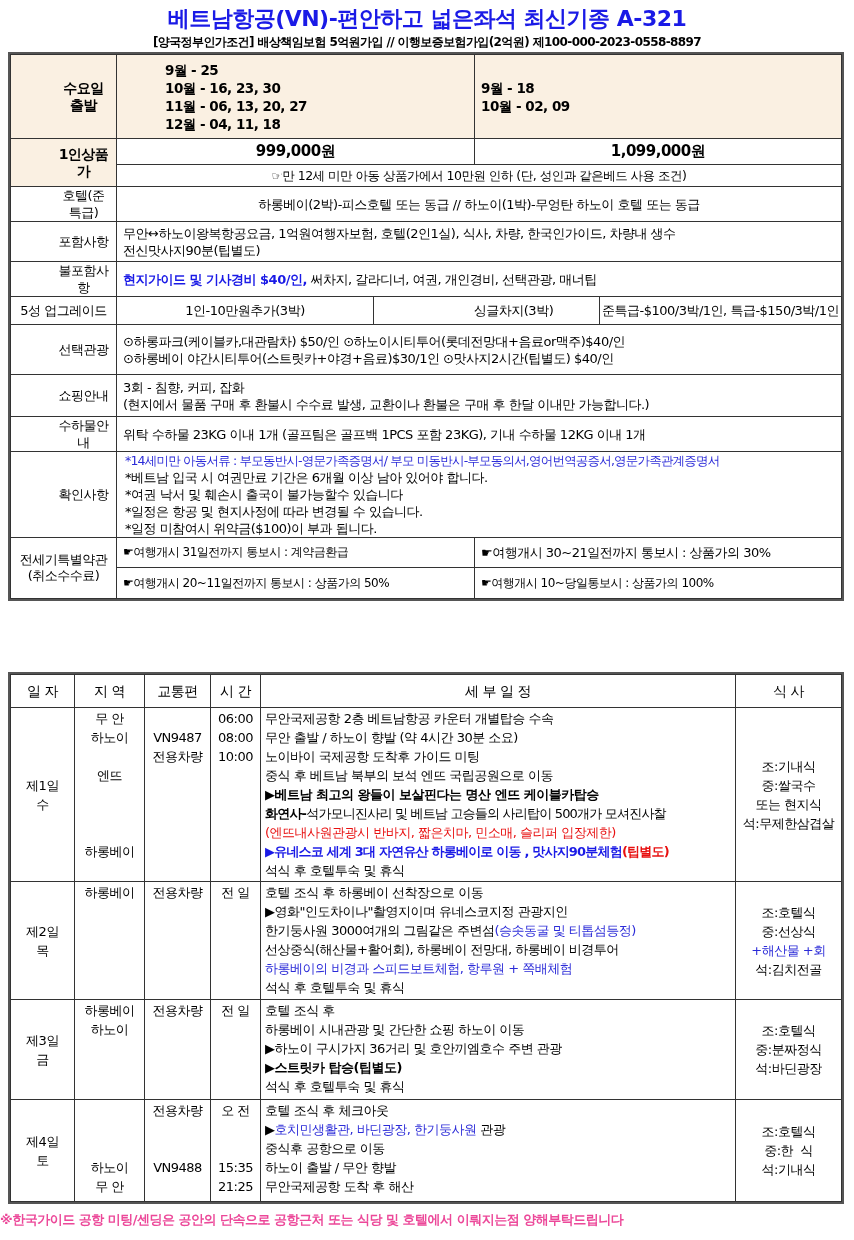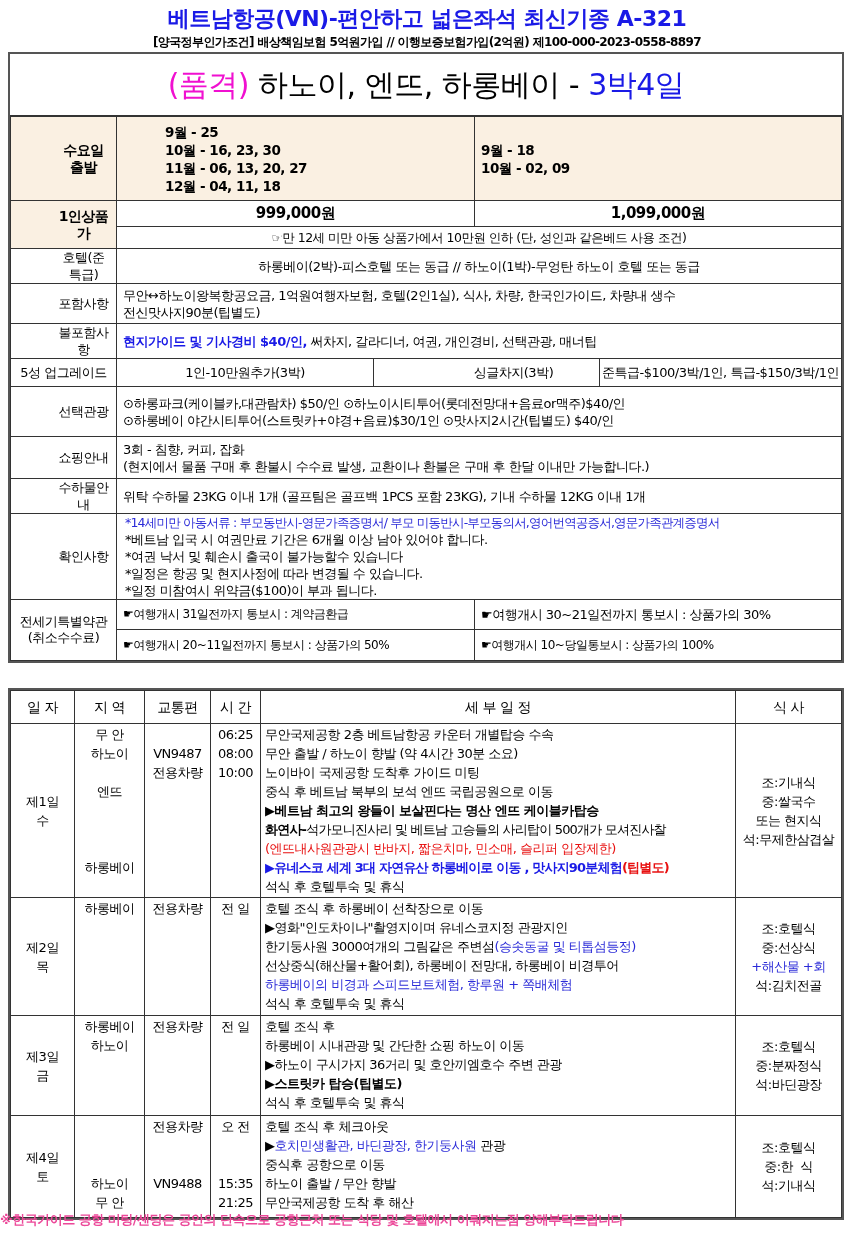--- a/index.html
+++ b/index.html
@@ -17,38 +17,35 @@
   table { border-collapse:collapse; width:100%; table-layout:fixed; }
   td, th { border:1px solid #333; padding:0 6px; font-size:13px; vertical-align:middle;
            letter-spacing:-0.5px; line-height:17px; }
   .lbl { text-align:center;padding-left:46px; }
   .cream { background:#faf0e2; }
   .bold { font-weight:bold; }
   .center { text-align:center; }
   .blue { color:#1a1ae6; }
   .red { color:#e81010; }
   .lblue { color:#2b2bd8; }
-  .box2 { position:absolute; left:8px; top:672px; width:832px; border:2px solid #555;margin-top:16px; }
+  .box2 { position:absolute; left:8px; top:672px; width:832px; border:2px solid #555; }
   .it th { font-weight:normal; font-size:14px; height:32px; }
   .it td { font-size:13px; line-height:19px; vertical-align:top; padding:1px 4px; }
   .it td.mid { vertical-align:middle; }
   .footer { position:absolute; left:0; top:1211px; width:854px; text-align:left;
             font-size:13px; font-weight:bold; color:#ec4899; letter-spacing:-0.5px; }
   .ln { display:block; white-space:nowrap; }
 </style>
 </head>
 <body>
 
 <div class="hdr-title">베트남항공(VN)-편안하고 넓은좌석   최신기종 A-321</div>
 <div class="hdr-sub">[양국정부인가조건]     배상책임보험 5억원가입   //    이행보증보험가입(2억원) 제100-000-2023-0558-8897</div>
 
 <div class="box1">
-  <div class="titlebar">
-    <span class="pink">(품격)</span><span> 하노이, 엔뜨, 하롱베이 - </span><span class="blue">3박4일</span>
-  </div>
   <table>
     <colgroup>
         <col style="width:106px">
         <col style="width:257px">
         <col style="width:101px">
         <col style="width:125px">
         <col>
       </colgroup>
     <tbody>
         <tr class="cream" style="height:84px">
@@ -171,21 +168,21 @@
             <span class="ln">&nbsp;</span>
             <span class="ln">&nbsp;</span>
         <span class="ln">하롱베이</span>
       </td>
       <td class="center">
         <span class="ln">&nbsp;</span>
         <span class="ln">VN9487</span>
         <span class="ln">전용차량</span>
       </td>
       <td class="center">
-        <span class="ln">06:25</span>
+        <span class="ln">06:00</span>
         <span class="ln">08:00</span>
         <span class="ln">10:00</span>
       </td>
       <td>
         <span class="ln">무안국제공항 2층 베트남항공 카운터 개별탑승 수속</span>
         <span class="ln">무안 출발 / 하노이 향발 (약 4시간 30분 소요)</span>
         <span class="ln">노이바이 국제공항 도착후 가이드 미팅</span>
         <span class="ln">중식 후 베트남 북부의 보석 엔뜨 국립공원으로 이동</span>
         <span class="ln bold">▶베트남 최고의 왕들이 보살핀다는 명산 엔뜨 케이블카탑승</span>
         <span class="ln" style="letter-spacing:-0.8px"><span class="bold"> 화연사-</span><span>석가모니진사리 및 베트남 고승들의 사리탑이 500개가 모셔진사찰</span></span>

